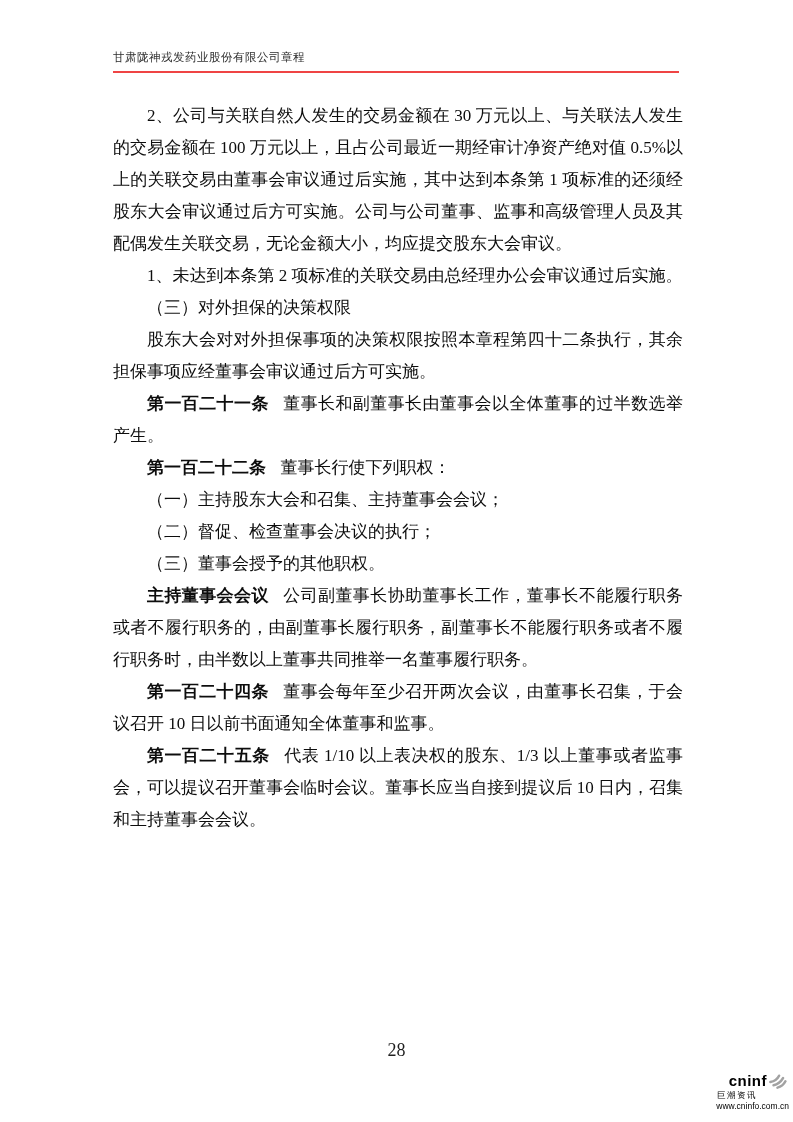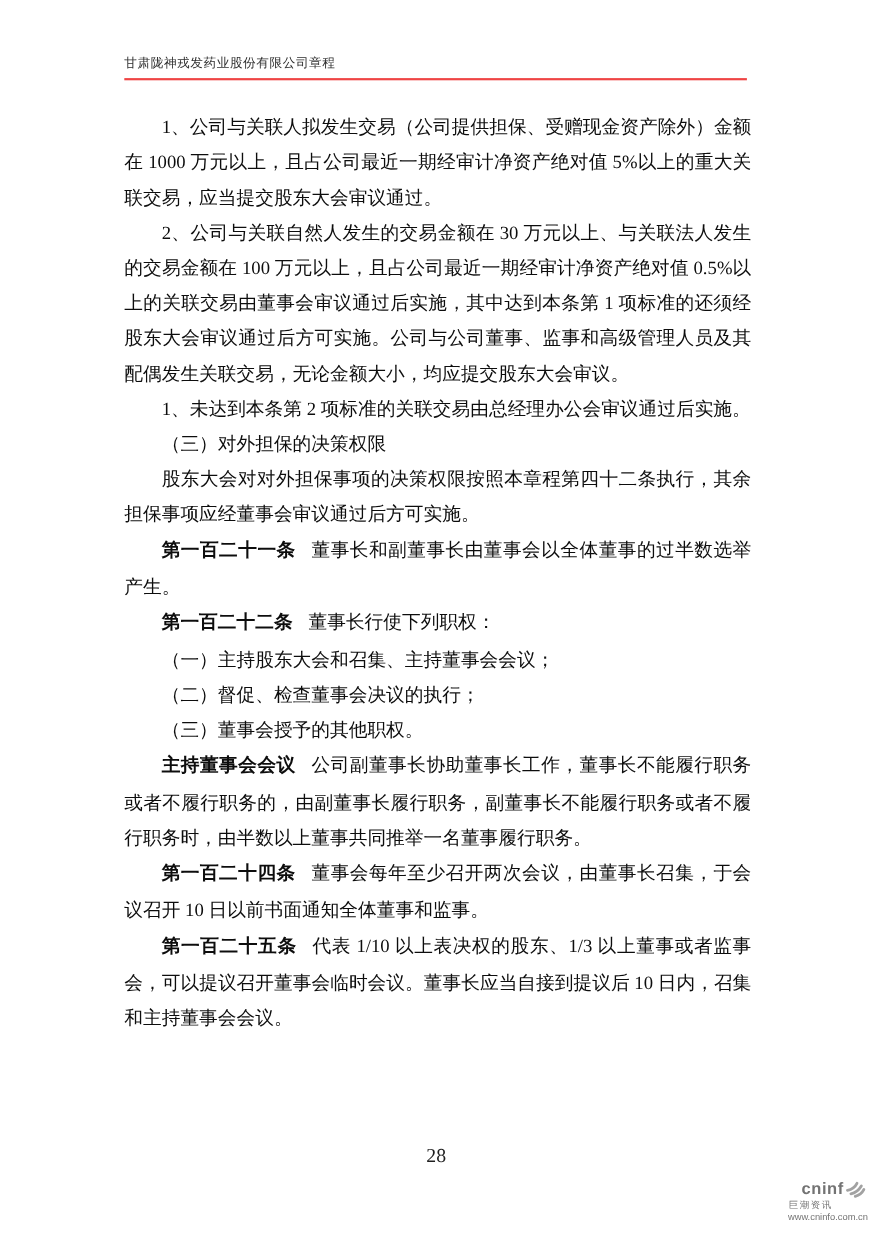--- a/index.html
+++ b/index.html
@@ -38,41 +38,41 @@
     width: 570px;
     font-size: 17px;
     line-height: 32px;
     text-align: justify;
   }
   .doc-body p {
     margin: 0;
     text-indent: 2em;
   }
   .num {
-    font-family: Liberation Mono, monospace;
+    font-family: Liberation Sans, sans-serif;
     font-weight: 700;
   }
   .num:empty { display: none; }
   .num:not(:empty) { margin-right: 0.85em; }
   
   .page-number {
     position: absolute;
     left: 0;
     top: 1040px;
     width: 100%;
     text-align: center;
     font-size: 18px;
     color: #1f1f1f;
   }
   .logo {
     position: absolute;
     right: 4px;
     top: 1071px;
     width: 88px;
-    color: #737373;
+    color: #000000;
     font-family: "Liberation Sans", "DejaVu Sans", sans-serif;
     line-height: 1;
   }
   .logo-row {
     display: flex;
     align-items: center;
     justify-content: flex-end;
     gap: 1px;
     padding-right: 2px;
   }
@@ -103,21 +103,20 @@
 </head>
 <body>
 
 <div class="page">
 
   <div class="header">
     <div class="header-title">甘肃陇神戎发药业股份有限公司章程</div>
   </div>
 
   <div class="doc-body">
-    <p><span>1、公司与关联人拟发生交易（公司提供担保、受赠现金资产除外）金额在 1000 万元以上，且占公司最近一期经审计净资产绝对值 5%以上的重大关联交易，应当提交股东大会审议通过。</span></p>
     <p><span>2、公司与关联自然人发生的交易金额在 30 万元以上、与关联法人发生的交易金额在 100 万元以上，且占公司最近一期经审计净资产绝对值 0.5%以上的关联交易由董事会审议通过后实施，其中达到本条第 1 项标准的还须经股东大会审议通过后方可实施。公司与公司董事、监事和高级管理人员及其配偶发生关联交易，无论金额大小，均应提交股东大会审议。</span></p>
     <p><span>1、未达到本条第 2 项标准的关联交易由总经理办公会审议通过后实施。</span></p>
     <p><span>（三）对外担保的决策权限</span></p>
     <p><span>股东大会对对外担保事项的决策权限按照本章程第四十二条执行，其余担保事项应经董事会审议通过后方可实施。</span></p>
     <p><b class="num">第一百二十一条</b><span>董事长和副董事长由董事会以全体董事的过半数选举产生。</span></p>
     <p><b class="num">第一百二十二条</b><span>董事长行使下列职权：</span></p>
     <p><span>（一）主持股东大会和召集、主持董事会会议；</span></p>
     <p><span>（二）督促、检查董事会决议的执行；</span></p>
     <p><span>（三）董事会授予的其他职权。</span></p>
     <p><b class="num">主持董事会会议</b><span>公司副董事长协助董事长工作，董事长不能履行职务或者不履行职务的，由副董事长履行职务，副董事长不能履行职务或者不履行职务时，由半数以上董事共同推举一名董事履行职务。</span></p>

